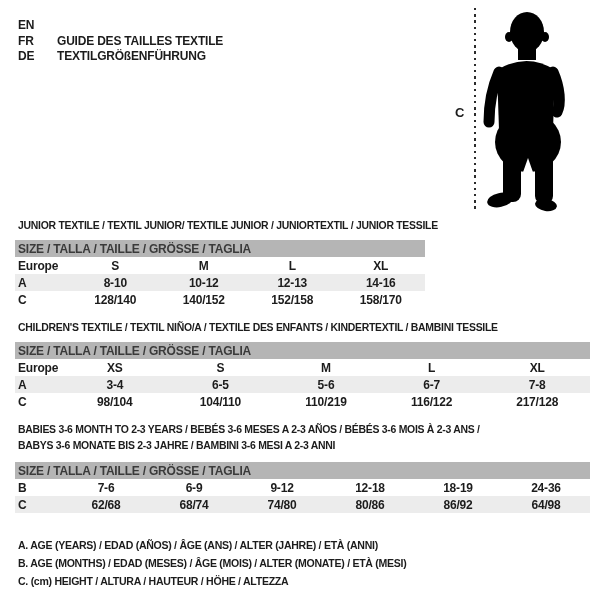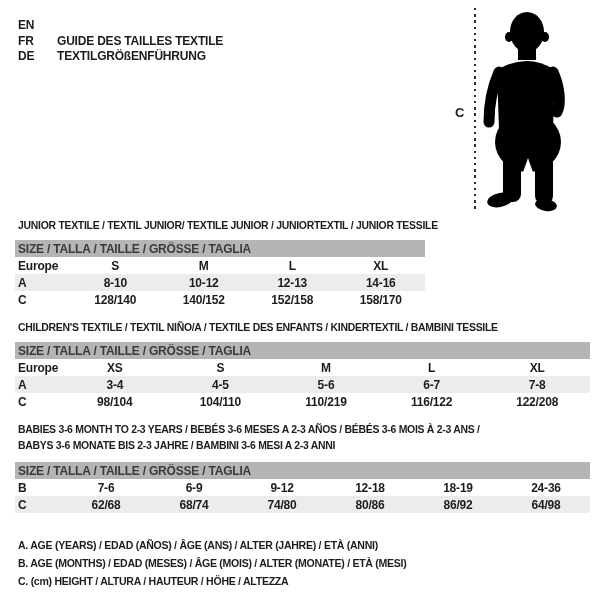--- a/index.html
+++ b/index.html
@@ -117,32 +117,32 @@
       <span class="cell-label">Europe</span>
       <span class="cell">XS</span>
       <span class="cell">S</span>
       <span class="cell">M</span>
       <span class="cell">L</span>
       <span class="cell">XL</span>
     </div>
     <div class="trow shaded">
       <span class="cell-label">A</span>
       <span class="cell">3-4</span>
-      <span class="cell">4-5</span>
+      <span class="cell">6-5</span>
       <span class="cell">5-6</span>
       <span class="cell">6-7</span>
       <span class="cell">7-8</span>
     </div>
     <div class="trow">
       <span class="cell-label">C</span>
       <span class="cell">98/104</span>
       <span class="cell">104/110</span>
       <span class="cell">110/219</span>
       <span class="cell">116/122</span>
-      <span class="cell">122/208</span>
+      <span class="cell">217/128</span>
     </div>
   </div>
 
 <div class="tbl-title t3t">
     <div class="title-line">BABIES 3-6 MONTH TO 2-3 YEARS / BEBÉS 3-6 MESES A 2-3 AÑOS / BÉBÉS 3-6 MOIS À 2-3 ANS /</div>
     <div class="title-line">BABYS 3-6 MONATE BIS 2-3 JAHRE / BAMBINI 3-6 MESI A 2-3 ANNI</div>
   </div>
 <div class="size-table t3">
     <div class="bar">SIZE / TALLA / TAILLE / GRÖSSE / TAGLIA</div>
     <div class="trow">

